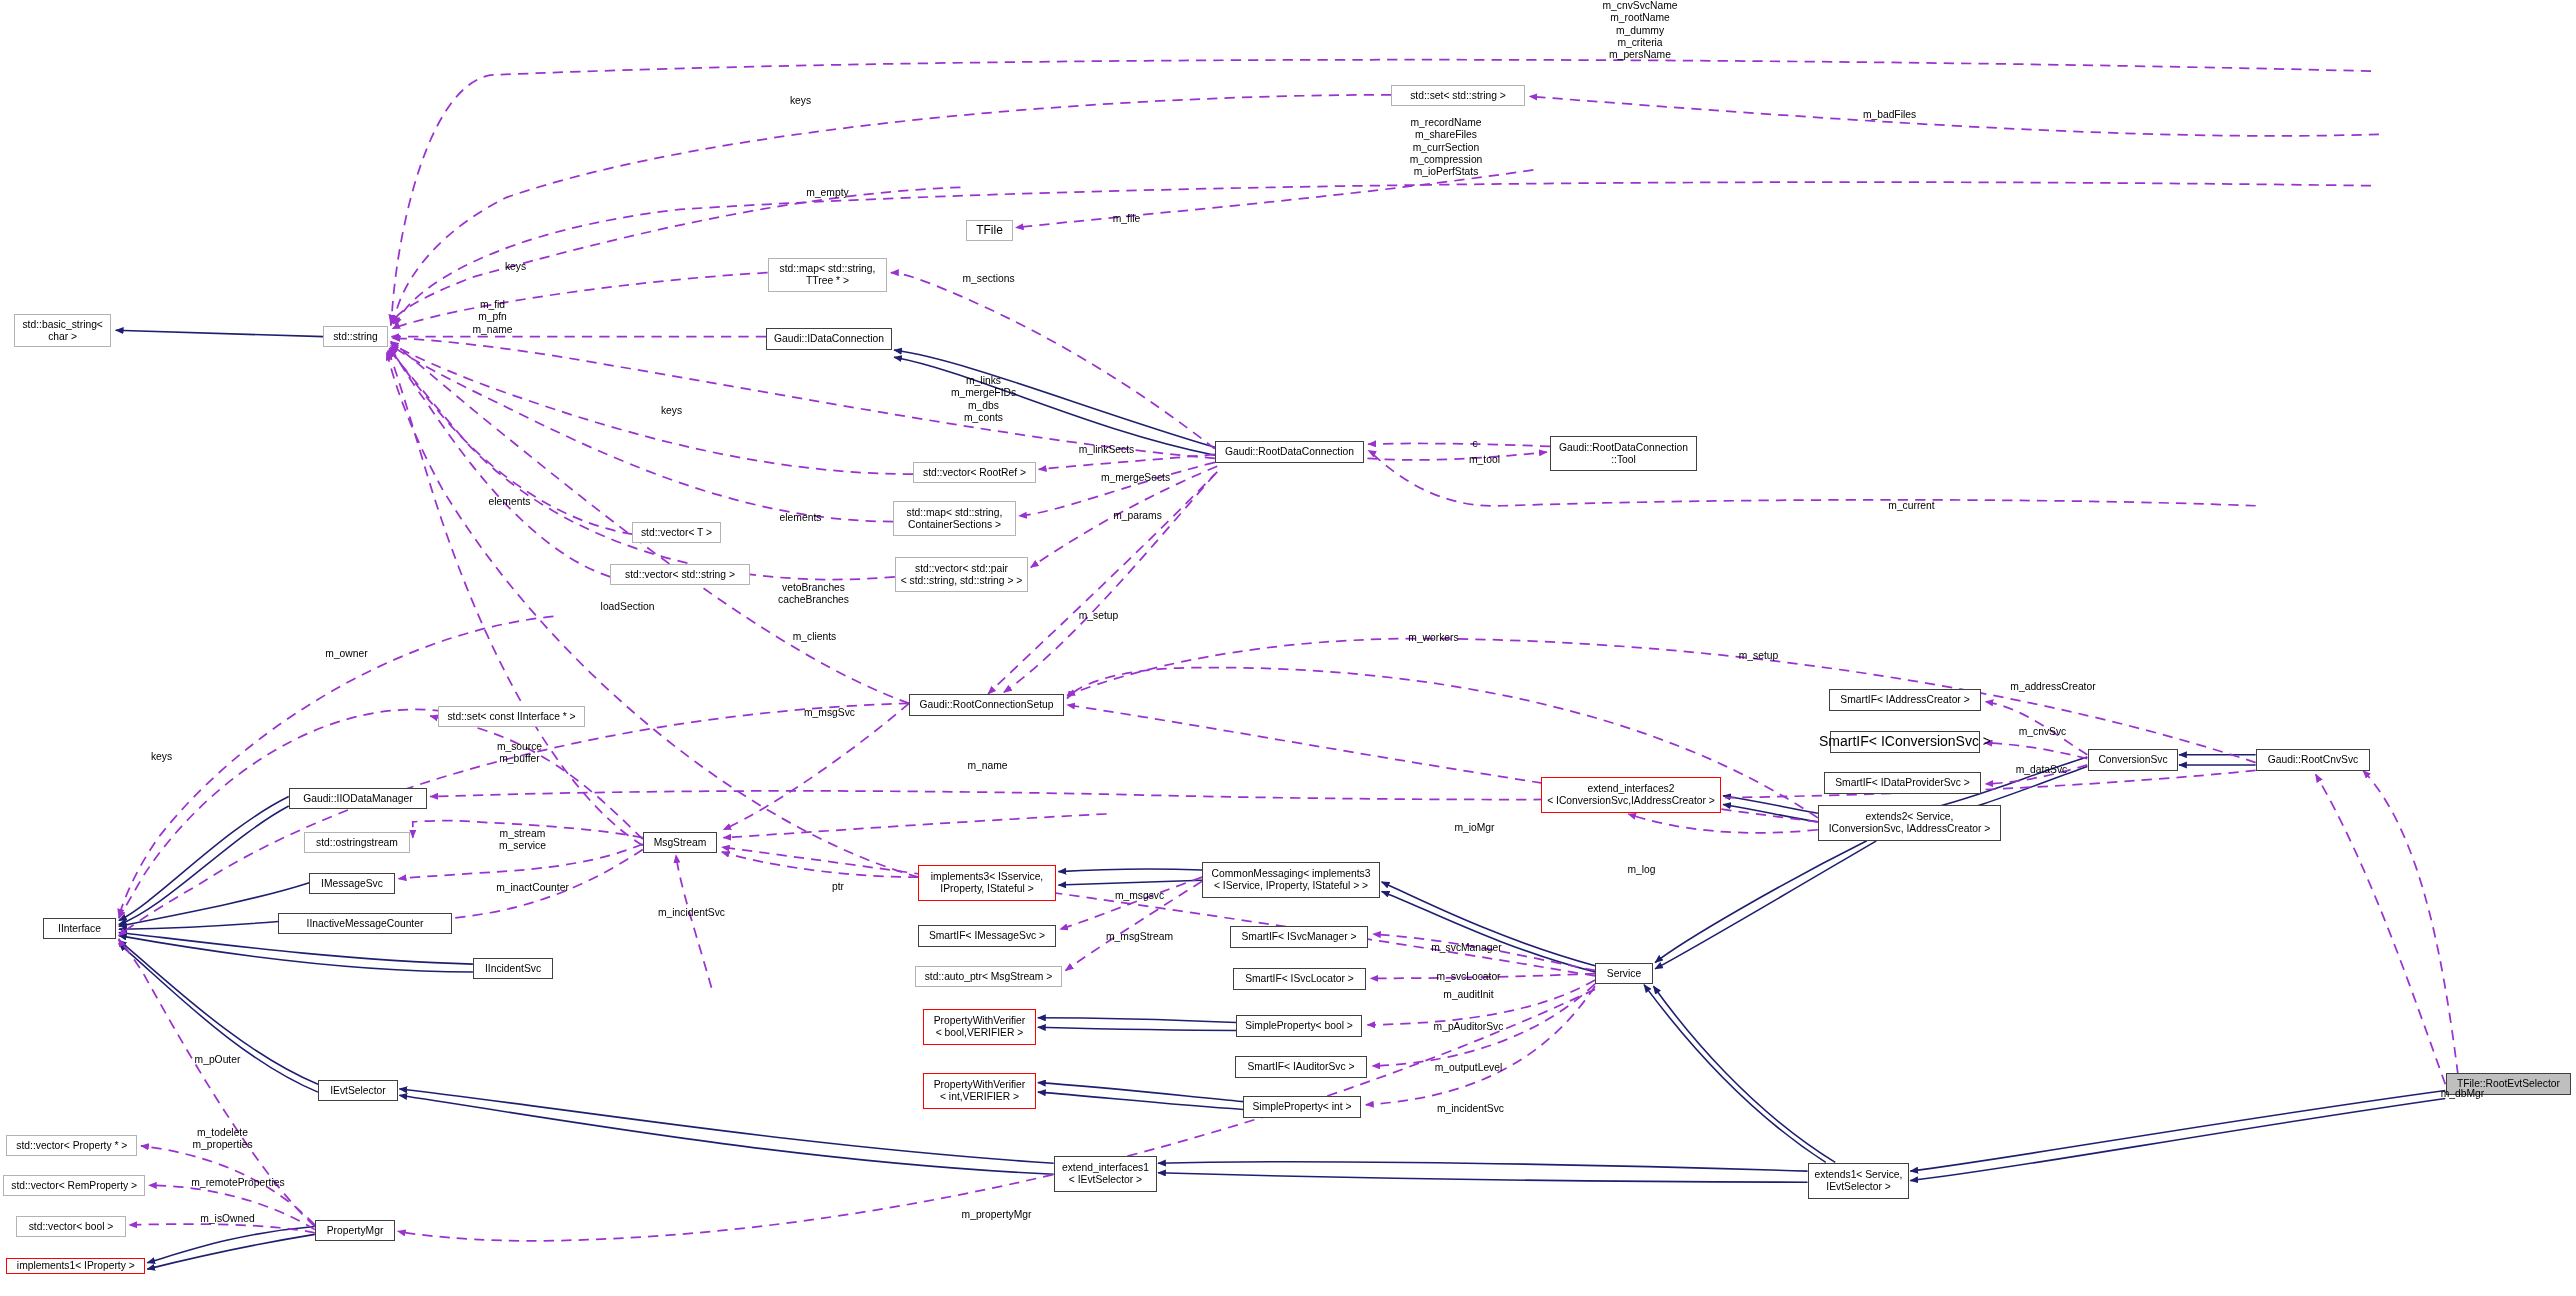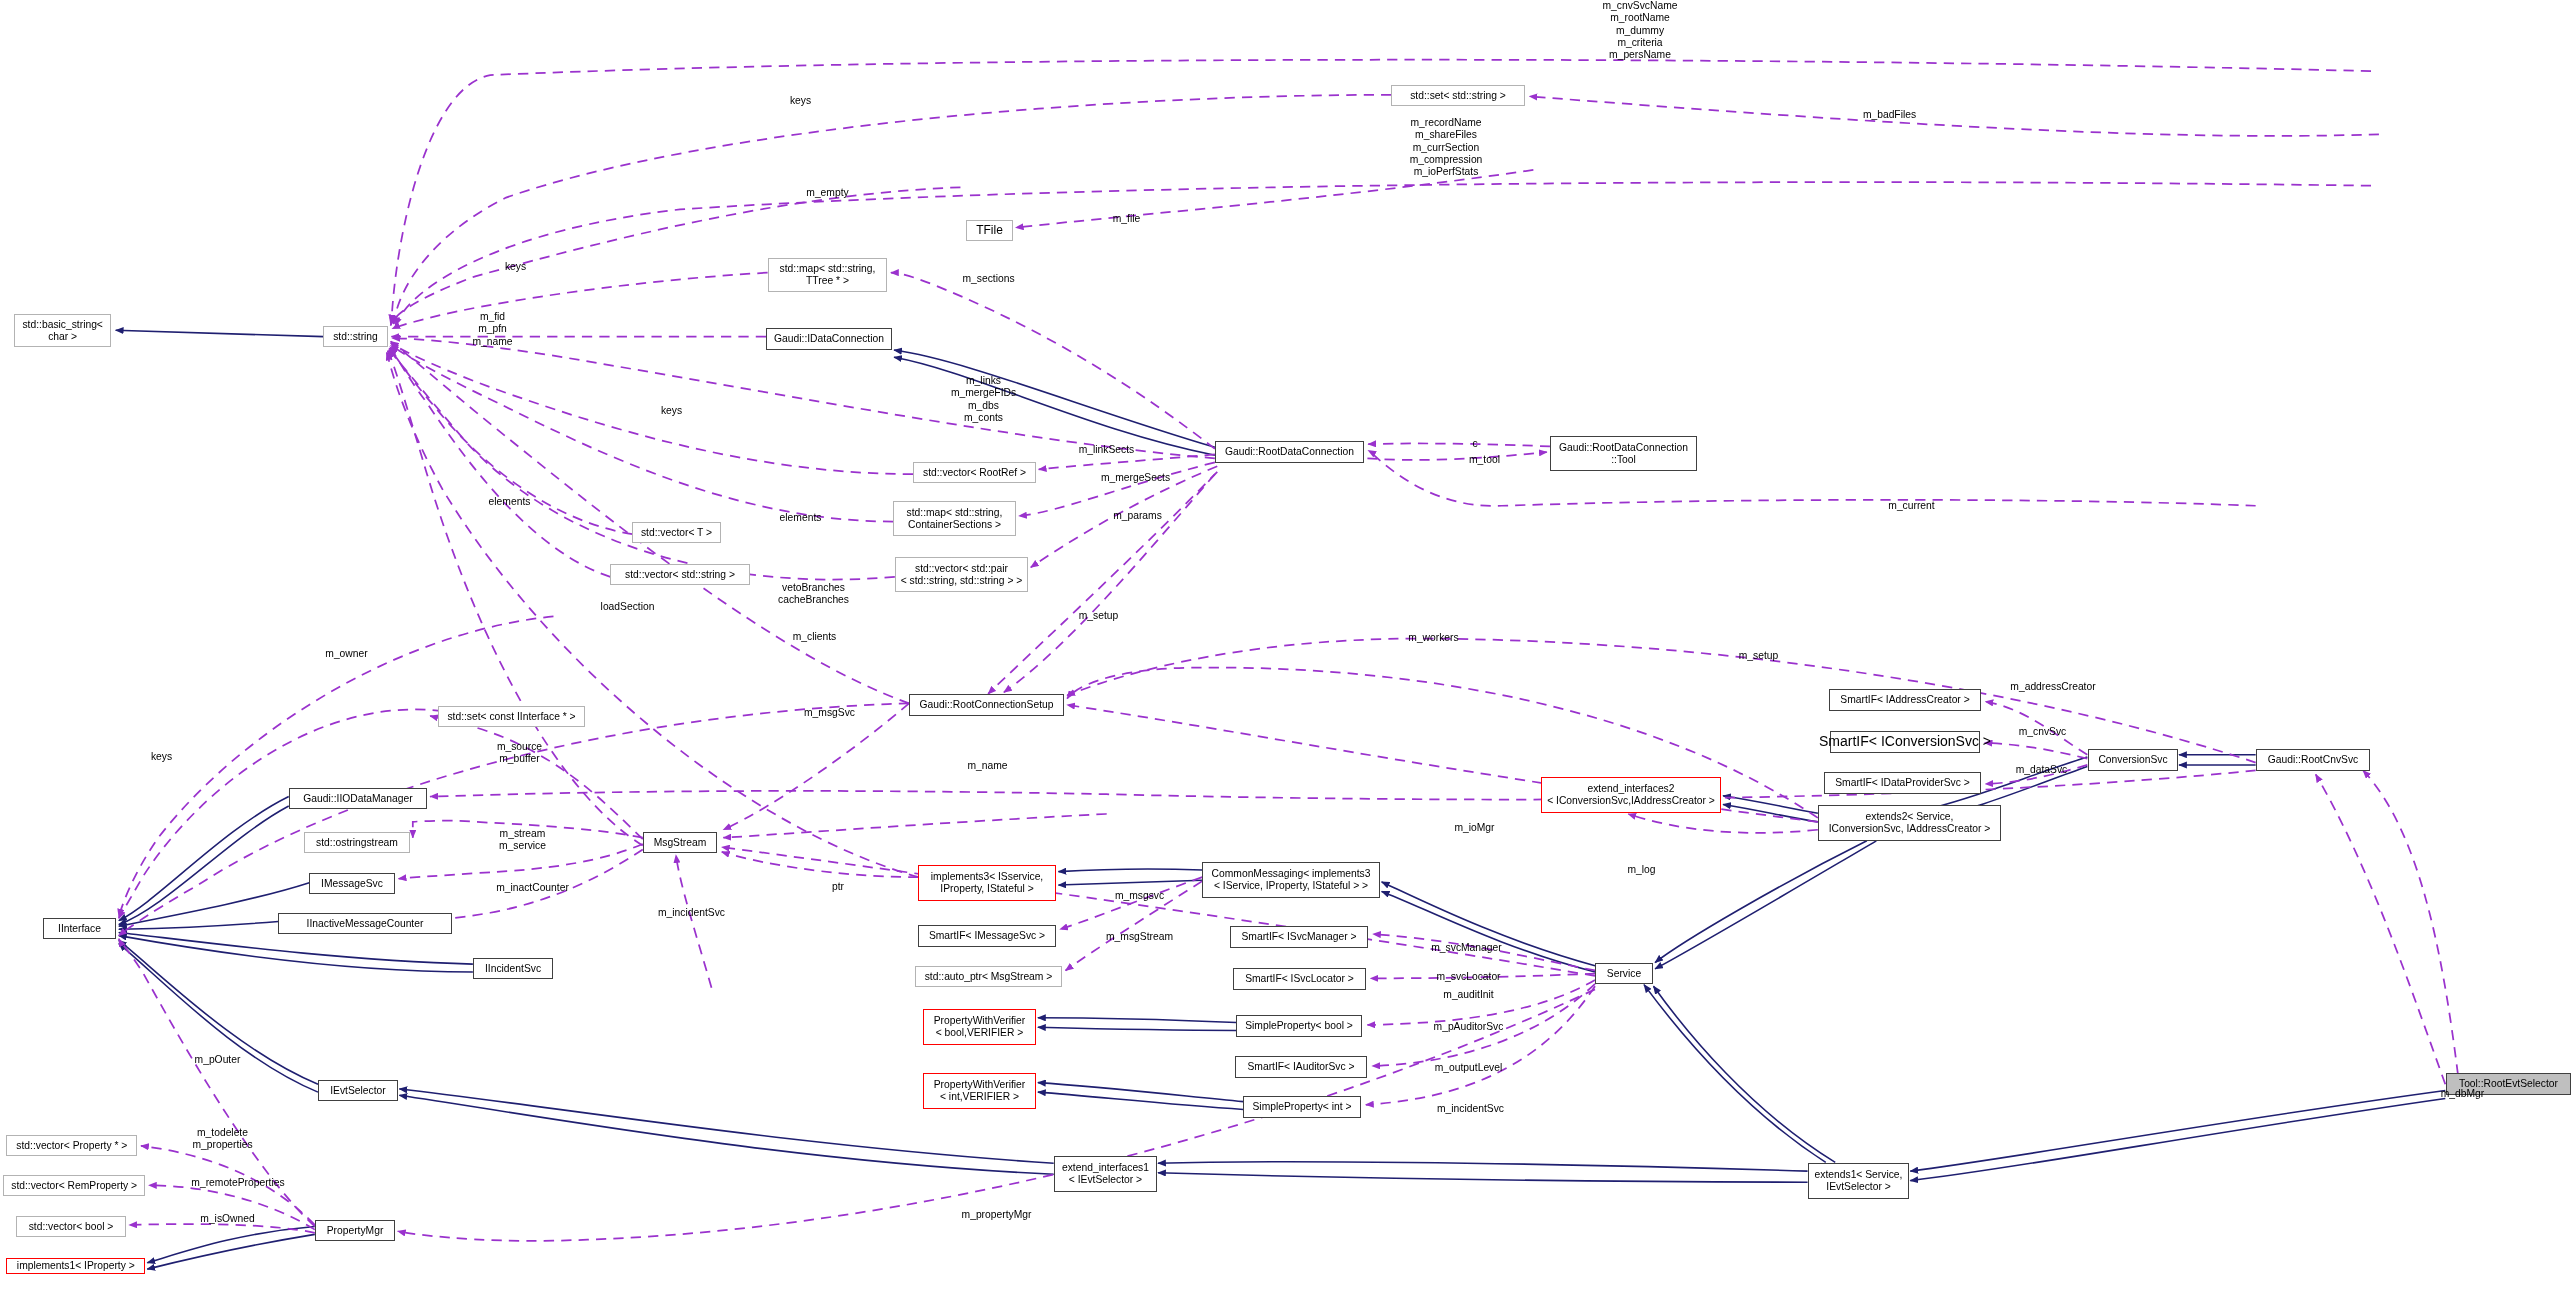--- a/index.html
+++ b/index.html
@@ -261,38 +261,38 @@
     <div class="node b-dark" style="left: 2256px; top: 749px; width: 114px; height: 22px; font-size: 10.3px;">Gaudi::RootCnvSvc</div>
     <div class="node b-red" style="left: 1541px; top: 777px; width: 180px; height: 36px; font-size: 10.3px;">extend_interfaces2
 &lt; IConversionSvc,IAddressCreator &gt;</div>
     <div class="node b-dark" style="left: 1818px; top: 805px; width: 183px; height: 36px; font-size: 10.3px;">extends2&lt; Service,
 IConversionSvc, IAddressCreator &gt;</div>
     <div class="node b-dark" style="left: 1595px; top: 963px; width: 58px; height: 21.3px; font-size: 10.3px;">Service</div>
     <div class="node b-dark" style="left: 1054px; top: 1156px; width: 103px; height: 36px; font-size: 10.3px;">extend_interfaces1
 &lt; IEvtSelector &gt;</div>
     <div class="node b-dark" style="left: 1808px; top: 1163px; width: 101px; height: 36px; font-size: 10.3px;">extends1&lt; Service,
 IEvtSelector &gt;</div>
-    <div class="node b-dark filled" style="left: 2446px; top: 1073px; width: 125px; height: 22px; font-size: 10.3px;">Tool::RootEvtSelector</div>
+    <div class="node b-dark filled" style="left: 2446px; top: 1073px; width: 125px; height: 22px; font-size: 10.3px;">TFile::RootEvtSelector</div>
     <div class="edgelabel" style="left: 1569px; top: 0px; width: 142px; font-size: 10.3px;">m_cnvSvcName
 m_rootName
 m_dummy
 m_criteria
 m_persName</div>
     <div class="edgelabel" style="left: 777px; top: 95px; width: 47px; font-size: 10.3px;">keys</div>
     <div class="edgelabel" style="left: 1846px; top: 109px; width: 87px; font-size: 10.3px;">m_badFiles</div>
     <div class="edgelabel" style="left: 1383px; top: 117px; width: 126px; font-size: 10.3px;">m_recordName
 m_shareFiles
 m_currSection
 m_compression
 m_ioPerfStats</div>
     <div class="edgelabel" style="left: 790px; top: 187px; width: 75px; font-size: 10.3px;">m_empty</div>
     <div class="edgelabel" style="left: 1103px; top: 213px; width: 47px; font-size: 10.3px;">m_file</div>
     <div class="edgelabel" style="left: 492px; top: 261px; width: 47px; font-size: 10.3px;">keys</div>
     <div class="edgelabel" style="left: 949px; top: 273px; width: 79px; font-size: 10.3px;">m_sections</div>
-    <div class="edgelabel" style="left: 461px; top: 299px; width: 63px; font-size: 10.3px; margin-top: 12px;">m_fid
+    <div class="edgelabel" style="left: 461px; top: 299px; width: 63px; font-size: 10.3px;">m_fid
 m_pfn
 m_name</div>
     <div class="edgelabel" style="left: 932px; top: 375px; width: 103px; font-size: 10.3px;">m_links
 m_mergeFIDs
 m_dbs
 m_conts</div>
     <div class="edgelabel" style="left: 648px; top: 405px; width: 47px; font-size: 10.3px;">keys</div>
     <div class="edgelabel" style="left: 1063px; top: 444px; width: 87px; font-size: 10.3px;">m_linkSects</div>
     <div class="edgelabel" style="left: 1084px; top: 472px; width: 103px; font-size: 10.3px;">m_mergeSects</div>
     <div class="edgelabel" style="left: 1463px; top: 438px; width: 24px; font-size: 10.3px;">c</div>

